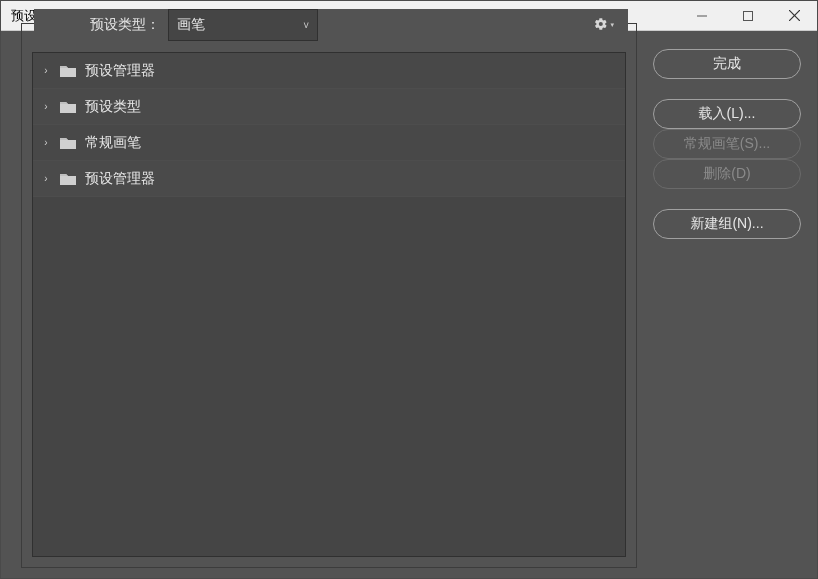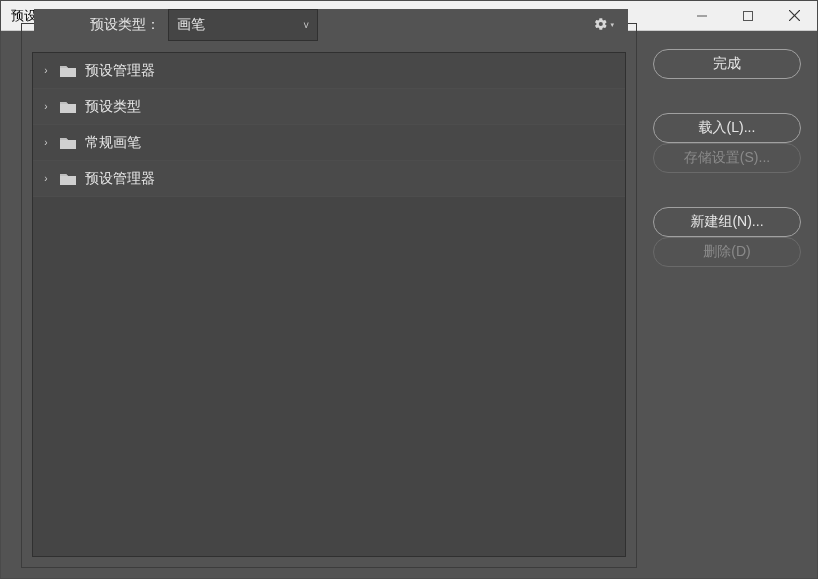--- a/index.html
+++ b/index.html
@@ -151,21 +151,21 @@
     font-size: 14px;
     display: flex;
     align-items: center;
     justify-content: center;
     cursor: default;
   }
   .btn.disabled {
     border-color: #6a6a6a;
     color: #8a8a8a;
   }
-  .gap-large { margin-top: 34px; }
+  .gap-large { margin-top: 20px; }
 </style>
 </head>
 <body>
 
 <div class="window">
 
   <div class="titlebar">
     <div class="titlebar-title">预设管理器</div>
     <div class="titlebar-controls">
       <div class="titlebar-btn">
@@ -255,19 +255,19 @@
             </div>
 
           </div>
         </div>
       </div>
     </div>
 
     <div class="right-pane">
       <div class="btn">完成</div>
       <div class="btn gap-large">载入(L)...</div>
-      <div class="btn disabled">存储设置(S)...</div>
+      <div class="btn disabled">常规画笔(S)...</div>
+      <div class="btn disabled">删除(D)</div>
       <div class="btn gap-large">新建组(N)...</div>
-      <div class="btn disabled">删除(D)</div>
     </div>
 
   </div>
 </div>
 
 </body></html>

